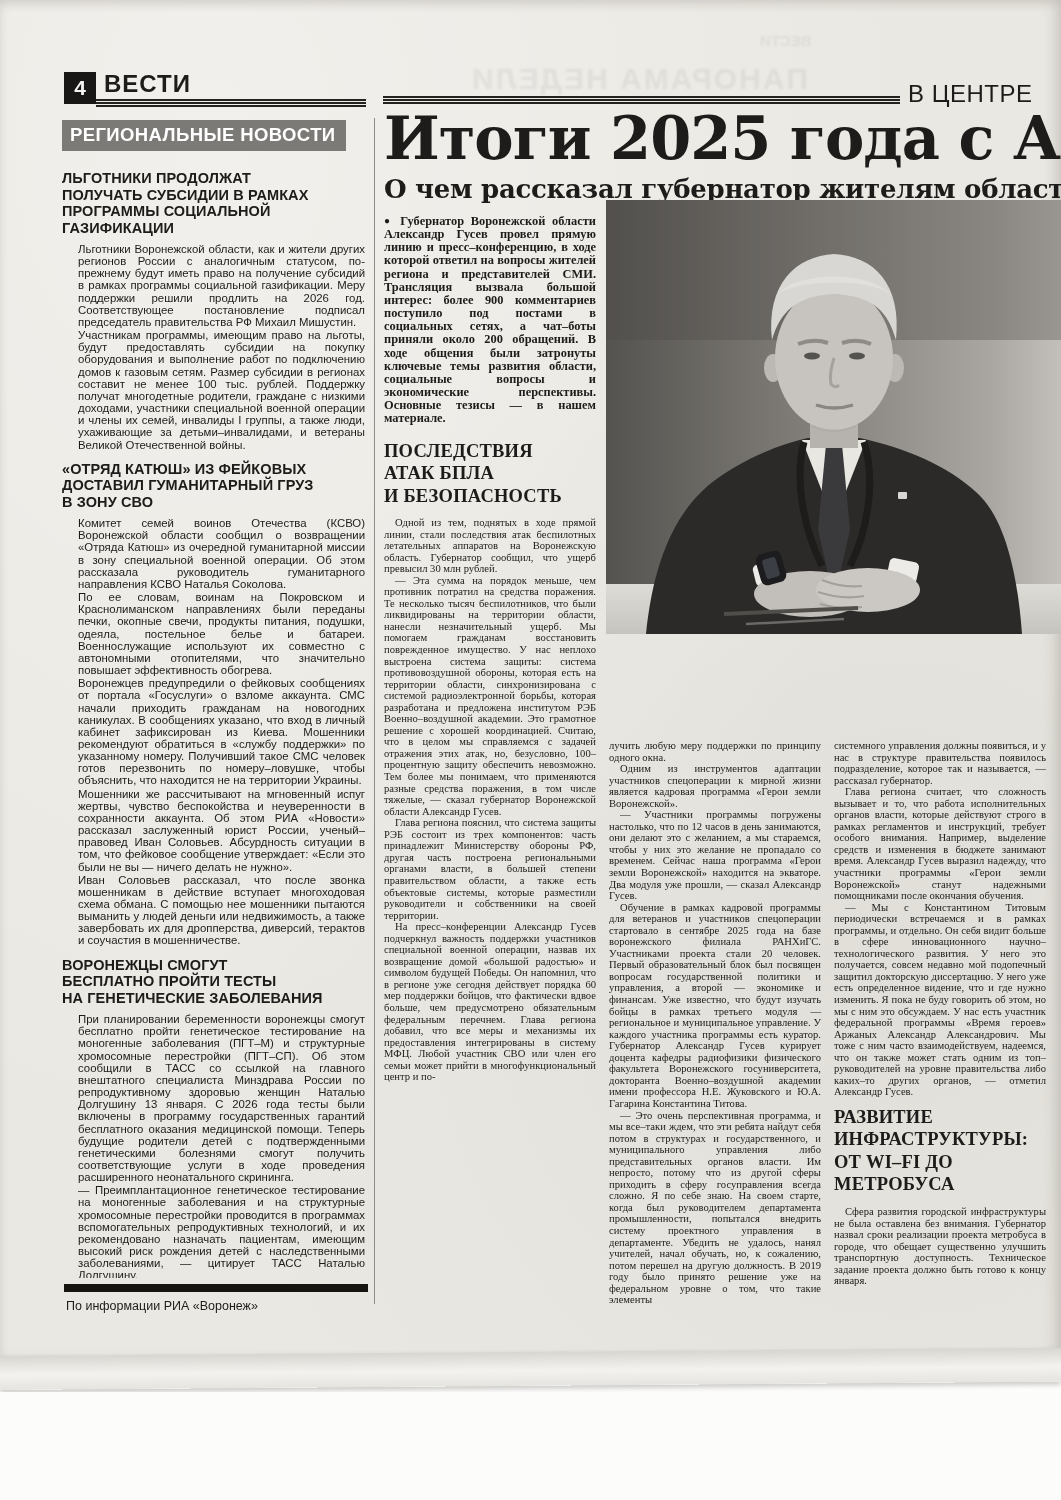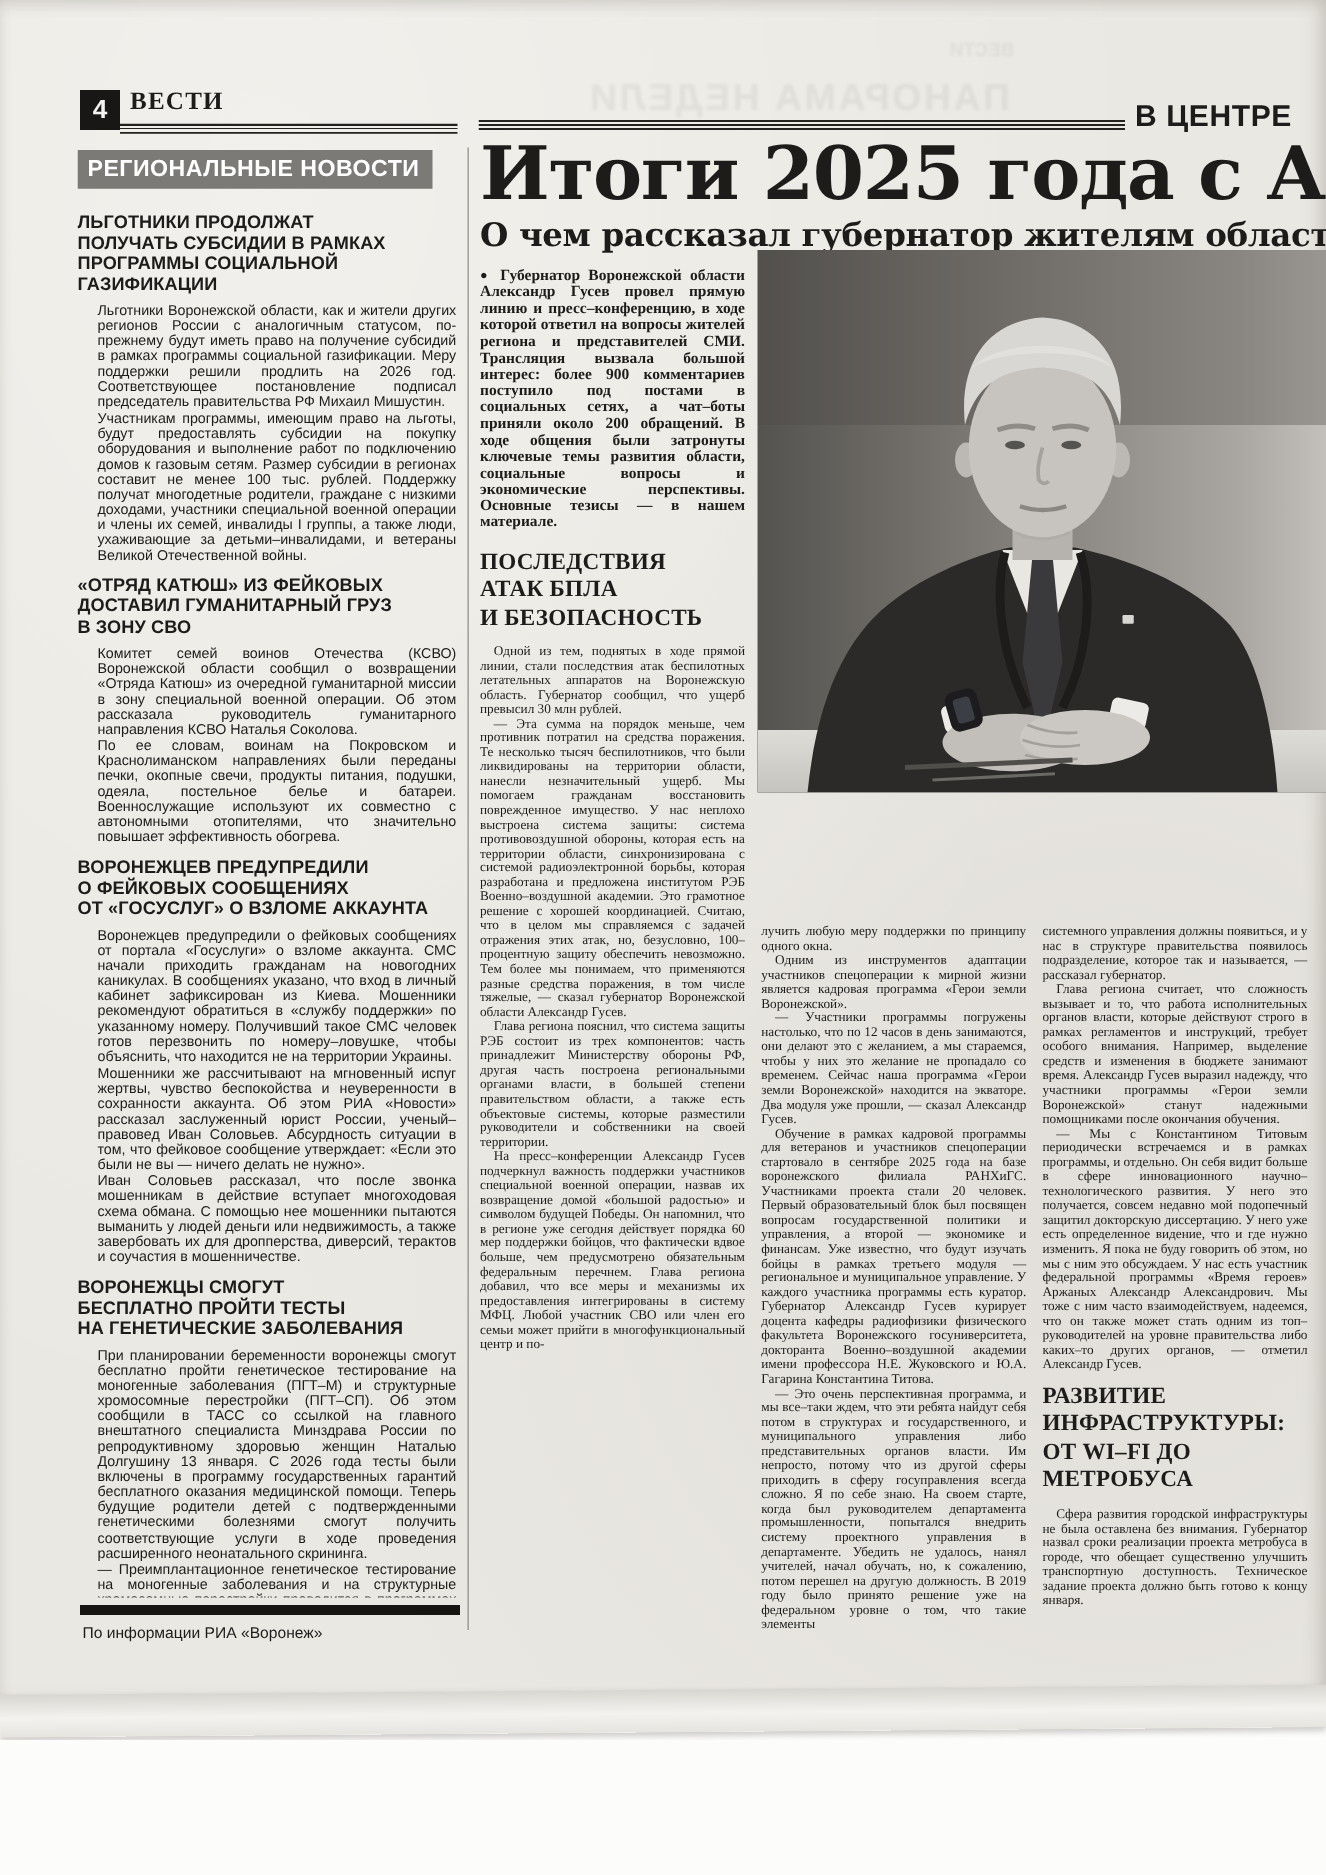--- a/index.html
+++ b/index.html
@@ -13,25 +13,25 @@
   .page-edge{position:absolute;left:0;top:1356px;width:1061px;height:34px;background:linear-gradient(#d8d6d0,#f3f2ef 55%,#e6e4df);transform:rotate(-.45deg);transform-origin:left center;box-shadow:0 3px 5px rgba(60,55,50,.25);}
   .below-edge{position:absolute;left:0;top:1392px;width:1061px;height:108px;background:#fcfcfb;}
 
   
   .ghost{position:absolute;color:rgba(60,58,54,.07);font-weight:bold;transform:scaleX(-1);filter:blur(1.2px);white-space:nowrap;}
   .ghost-title{left:470px;top:62px;font-size:30px;letter-spacing:2px;}
   .ghost-brand{left:760px;top:32px;font-size:15px;}
 
   
   .pagenum{position:absolute;left:64px;top:72px;width:32px;height:32px;background:#181715;color:#f4f3f0;font-size:21px;font-weight:bold;display:flex;align-items:center;justify-content:center;}
-  .brand{position:absolute;left:104px;top:70px;font-size:20px;font-weight:bold;letter-spacing:1px;font-family:Liberation Serif, serif;}
+  .brand{position:absolute;left:104px;top:70px;font-size:24px;font-weight:bold;letter-spacing:1px;}
   .rule-triple{position:absolute;height:8px;background:repeating-linear-gradient(180deg,#23221f 0 1.6px,transparent 1.6px 3.2px,#23221f 3.2px 4.6px,transparent 4.6px 6.4px,#23221f 6.4px 8px);}
   .rule-left{left:96px;top:99px;width:270px;}
   .rule-right{left:383px;top:96px;width:517px;}
-  .section-right{position:absolute;left:908px;top:80px;font-size:24px;font-weight:bold;letter-spacing:.5px;text-align:center;}
+  .section-right{position:absolute;left:908px;top:80px;font-size:24px;font-weight:normal;letter-spacing:.5px;text-align:center;}
 
   
   .sidebar{position:absolute;left:62px;top:120px;width:303px;height:1158px;overflow:hidden;}
   .sb-label{display:inline-block;background:#7c7a76;color:#ffffff;font-size:18.5px;font-weight:bold;padding:4px 10px 5px 8px;letter-spacing:.4px;margin-bottom:9px;}
   .sb-head{font-size:14.5px;font-weight:bold;line-height:16.5px;white-space:pre-line;margin:10px 0 7px 0;letter-spacing:.1px;}
   .sb-body p{font-size:11.4px;line-height:12.15px;text-align:justify;margin:0 0 1px 16px;}
   .sb-rule{position:absolute;left:64px;top:1284px;width:304px;height:8px;background:#161511;}
   .sb-credit{position:absolute;left:66px;top:1299px;font-size:12.5px;font-weight:normal;text-align:right;}
 
   .vdivider{position:absolute;left:374px;top:118px;width:1px;height:1186px;background:#8f8d88;}
@@ -84,23 +84,20 @@
       <div class="sb-head">«ОТРЯД КАТЮШ» ИЗ ФЕЙКОВЫХ
 ДОСТАВИЛ ГУМАНИТАРНЫЙ ГРУЗ
 В ЗОНУ СВО</div>
       <div class="sb-body">
         <p>Комитет семей воинов Отечества (КСВО) Воронежской области сообщил о возвращении «Отряда Катюш» из очередной гуманитарной миссии в зону специальной военной операции. Об этом рассказала руководитель гуманитарного направления КСВО Наталья Соколова.</p>
         <p>По ее словам, воинам на Покровском и Краснолиманском направлениях были переданы печки, окопные свечи, продукты питания, подушки, одеяла, постельное белье и батареи. Военнослужащие используют их совместно с автономными отопителями, что значительно повышает эффективность обогрева.</p>
       </div>
     </div>
 
     <div>
-      <div class="sb-head">ВОРОНЕЖЦЕВ ПРЕДУПРЕДИЛИ
-О ФЕЙКОВЫХ СООБЩЕНИЯХ
-ОТ «ГОСУСЛУГ» О ВЗЛОМЕ АККАУНТА</div>
       <div class="sb-body">
         <p>Воронежцев предупредили о фейковых сообщениях от портала «Госуслуги» о взломе аккаунта. СМС начали приходить гражданам на новогодних каникулах. В сообщениях указано, что вход в личный кабинет зафиксирован из Киева. Мошенники рекомендуют обратиться в «службу поддержки» по указанному номеру. Получивший такое СМС человек готов перезвонить по номеру–ловушке, чтобы объяснить, что находится не на территории Украины.</p>
         <p>Мошенники же рассчитывают на мгновенный испуг жертвы, чувство беспокойства и неуверенности в сохранности аккаунта. Об этом РИА «Новости» рассказал заслуженный юрист России, ученый–правовед Иван Соловьев. Абсурдность ситуации в том, что фейковое сообщение утверждает: «Если это были не вы — ничего делать не нужно».</p>
         <p>Иван Соловьев рассказал, что после звонка мошенникам в действие вступает многоходовая схема обмана. С помощью нее мошенники пытаются выманить у людей деньги или недвижимость, а также завербовать их для дропперства, диверсий, терактов и соучастия в мошенничестве.</p>
       </div>
     </div>
 
     <div>
       <div class="sb-head">ВОРОНЕЖЦЫ СМОГУТ
 БЕСПЛАТНО ПРОЙТИ ТЕСТЫ

